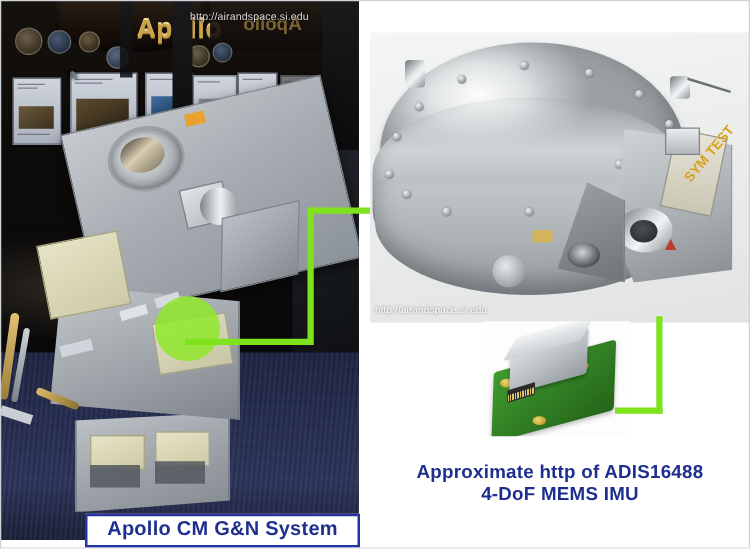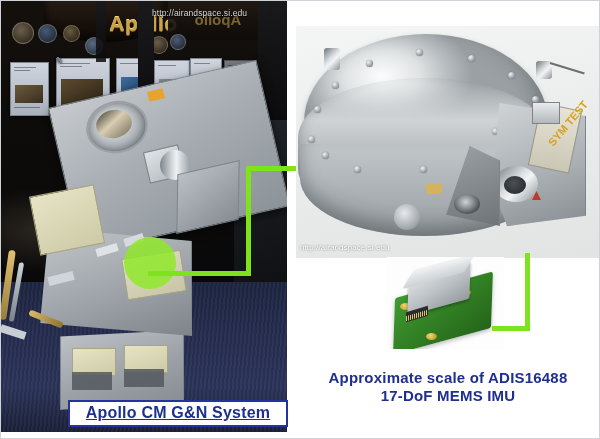--- a/index.html
+++ b/index.html
@@ -303,19 +303,19 @@
   </div>
 
   <div class="gline" style="left:246px;top:166px;width:5px;height:110px;"></div>
   <div class="gline" style="left:148px;top:271px;width:100px;height:5px;"></div>
   <div class="gline" style="left:246px;top:166px;width:50px;height:5px;"></div>
 
   <div class="gline" style="left:525px;top:253px;width:5px;height:78px;"></div>
   <div class="gline" style="left:492px;top:326px;width:38px;height:5px;"></div>
 
 
-  <div class="cap-box" style="left:68px;top:400px;width:200px;text-decoration:underline;">Apollo CM G&amp;N System</div>
-
-  <div class="cap-title" style="left:300px;top:369px;width:296px;">Approximate scale of ADIS16488</div>
-  <div class="cap-title" style="left:300px;top:387px;width:296px;">17-DoF MEMS IMU</div>
+  <div class="cap-box" style="left:68px;top:411px;width:200px;">Apollo CM G&amp;N System</div>
+
+  <div class="cap-title" style="left:300px;top:369px;width:296px;">Approximate http of ADIS16488</div>
+  <div class="cap-title" style="left:300px;top:387px;width:296px;">4-DoF MEMS IMU</div>
 
   <div class="frame"></div>
 </div>
 
 </body></html>

